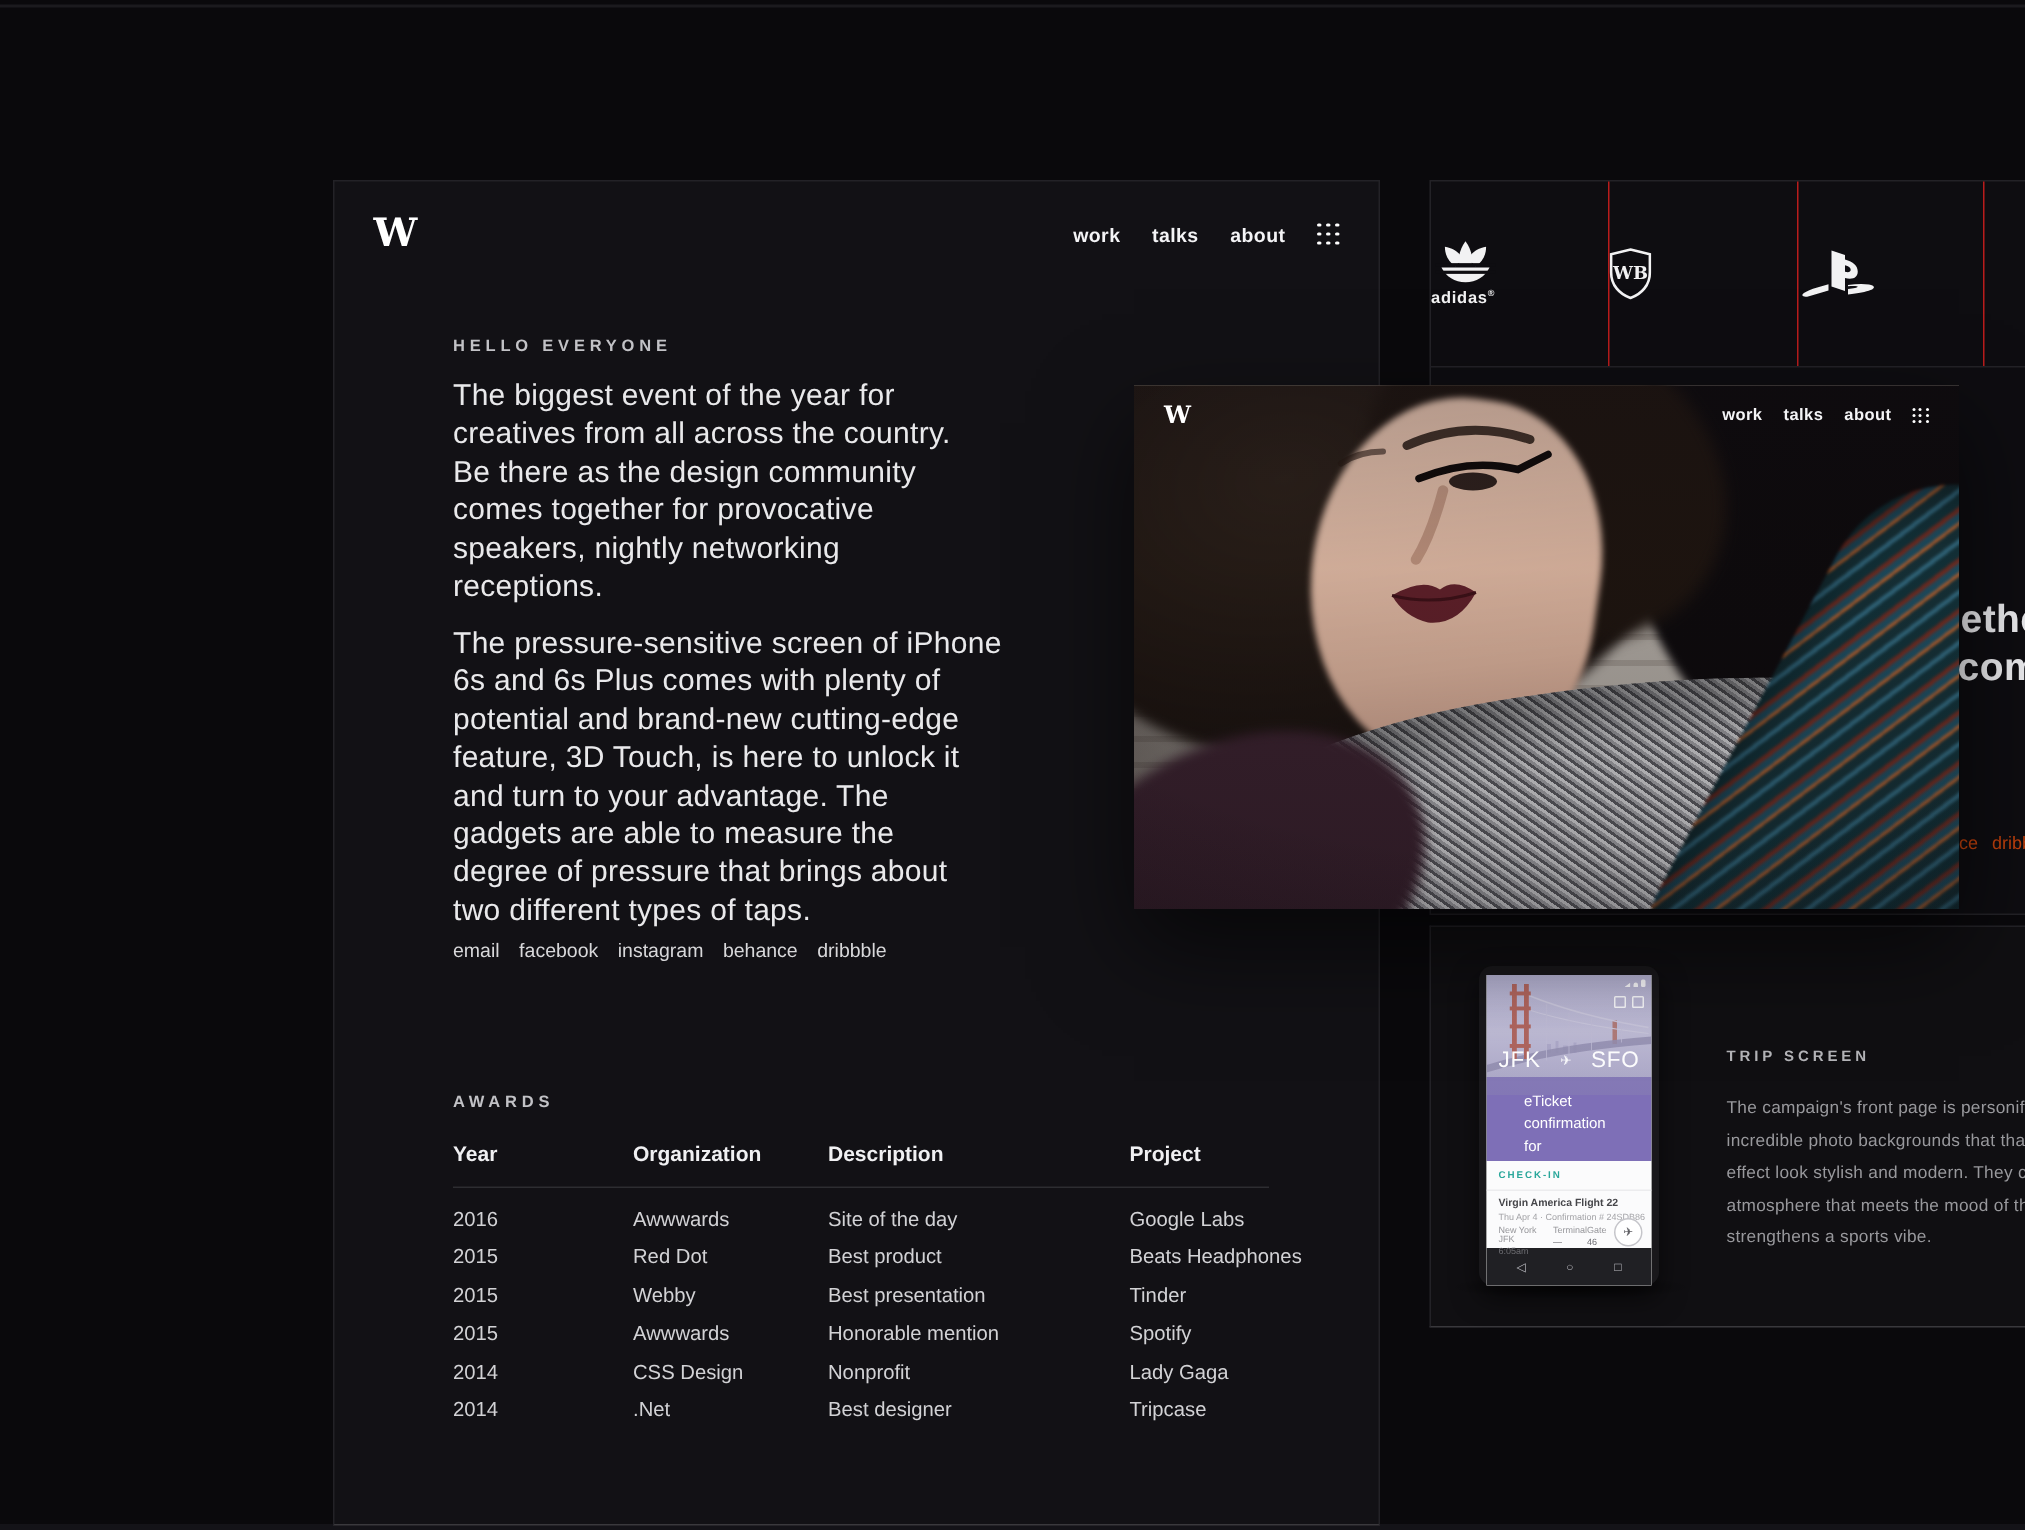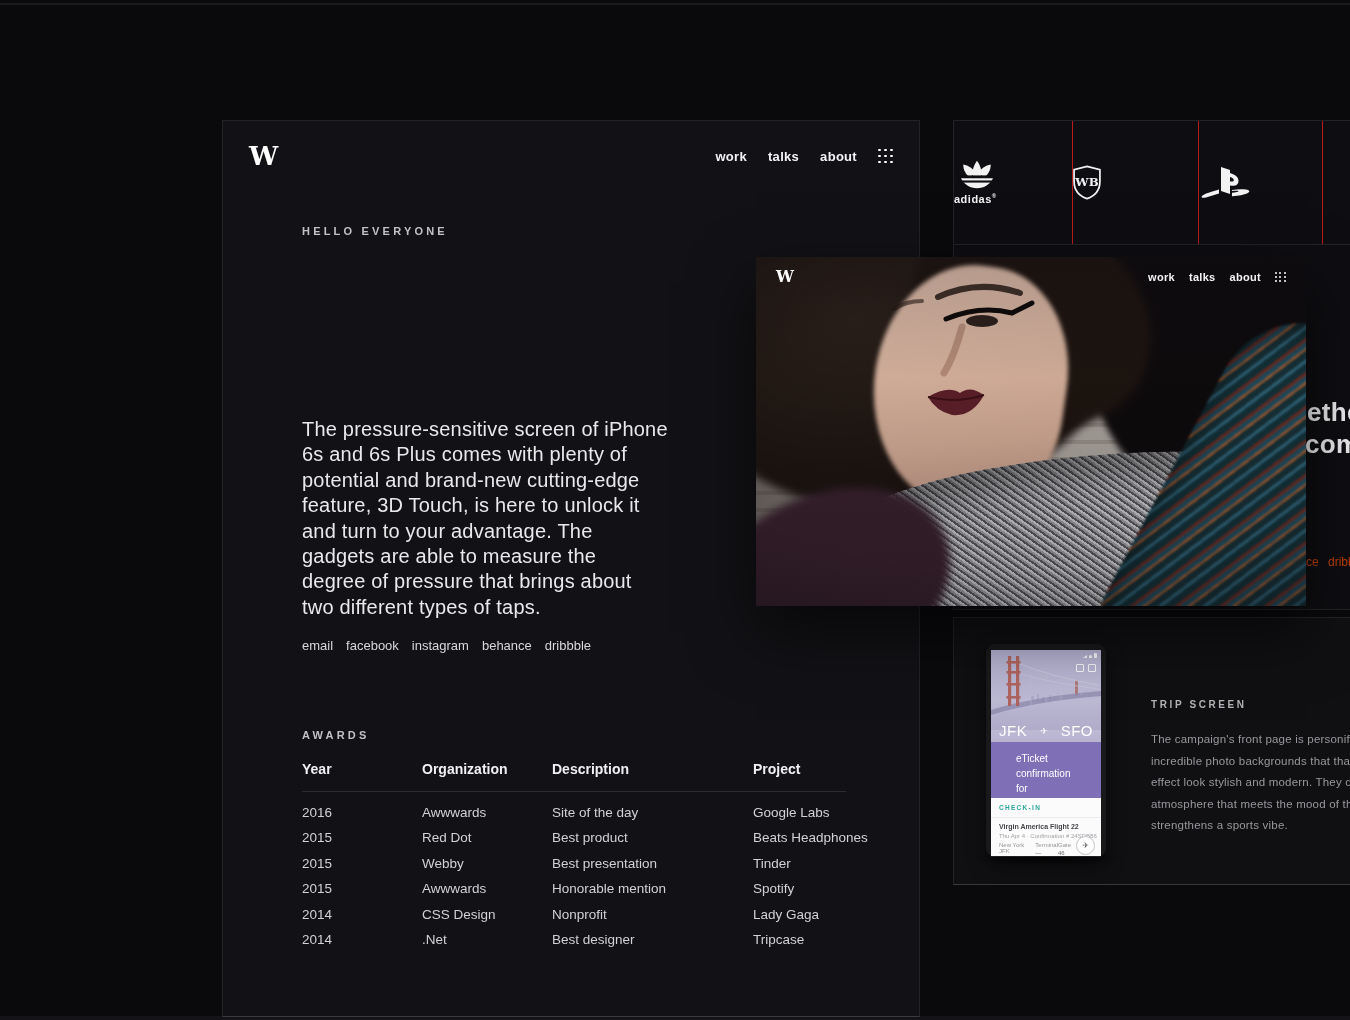--- a/index.html
+++ b/index.html
@@ -20,21 +20,21 @@
   .nav{display:flex;align-items:center;gap:21px;}
   .nav a{color:#f4f4f6;font-size:13px;font-weight:700;letter-spacing:.3px;text-decoration:none;}
   .grid-icon{display:grid;grid-template-columns:repeat(3,1fr);gap:3px;width:15px;height:15px;cursor:pointer;}
   .grid-icon i{width:2.6px;height:2.6px;background:#fff;border-radius:50%;}
 
   .eyebrow{position:absolute;left:79px;font-size:11px;font-weight:600;letter-spacing:3.2px;color:#c2c2c6;}
   .para{position:absolute;left:79px;width:390px;font-size:20px;line-height:25.4px;
         letter-spacing:.2px;color:#e9e9eb;white-space:pre-line;}
   #p1{top:131px;}
   #p2{top:296px;}
-  .social{position:absolute;left:79px;top:517px;display:flex;gap:13px;}
+  .social{position:absolute;left:79px;top:505px;display:flex;gap:13px;}
   .social a{color:#d8d8da;font-size:13px;font-weight:500;text-decoration:none;}
 
   #awards-label{top:608px;}
   #awards{position:absolute;left:79px;top:640px;width:544px;}
   .t-row{position:relative;height:25.4px;}
   .t-row span{position:absolute;top:0;font-size:13.5px;color:#d2d2d5;white-space:nowrap;}
   .t-row .c0{left:0;}.t-row .c1{left:120px;}.t-row .c2{left:250px;}.t-row .c3{left:415px;padding-left:36px;}
   .t-head{height:30px;}
   .t-head span{font-size:14px;font-weight:700;color:#f0f0f2;}
   .t-divider{height:1px;background:#2d2d31;margin:0 0 13px 0;}
@@ -53,21 +53,21 @@
   
   #trip-card{left:953px;top:617px;width:500px;height:268px;background:#100f12;border-bottom-color:#39383c;}
   #trip-heading{left:197px;top:81px;font-size:10px;font-weight:700;letter-spacing:2.6px;color:#b3b3b7;}
   #trip-body{left:197px;top:111px;font-size:11.5px;line-height:21.6px;color:#98989c;
              white-space:pre-line;width:320px;letter-spacing:.2px;}
   #phone-shadow{left:12px;top:232px;width:162px;height:16px;border-radius:50%;
     background:radial-gradient(closest-side,rgba(0,0,0,.6),rgba(0,0,0,0));}
   #phone{left:32px;top:26px;width:120px;height:213px;background:#19181b;border-radius:9px;
          box-shadow:0 8px 18px rgba(0,0,0,.55);}
   #screen{left:5px;top:6px;width:110px;height:207px;overflow:hidden;display:flex;flex-direction:column;background:#fff;}
-  #shot{position:relative;height:92px;flex:0 0 auto;
+  #shot{position:relative;height:68px;flex:0 0 auto;
     background:linear-gradient(180deg,#b7b4d4 0%,#c9c6dd 55%,#b8b4d0 100%);padding-left:22px;}
   #shot svg{position:absolute;left:0;top:0;}
   .status-row{position:absolute;top:3px;right:4px;display:flex;gap:2px;align-items:flex-end;}
   .status-row i{display:block;background:rgba(255,255,255,.92);}
   .st1{width:4px;height:3px;clip-path:polygon(0 100%,100% 0,100% 100%);}
   .st2{width:3px;height:3px;border-radius:50% 50% 0 0;}
   .st3{width:3px;height:5px;border-radius:1px;}
   .action-row{position:absolute;top:14px;right:5px;display:flex;gap:4px;}
   .action-row i{display:block;width:6px;height:6px;border:1px solid rgba(255,255,255,.9);border-radius:1px;}
   .route{position:absolute;left:0;right:0;bottom:3px;padding:0 8px;display:flex;
@@ -147,20 +147,26 @@
             <i></i>
             <i></i>
             <i></i>
             <i></i>
             <i></i>
         </div>
       </div>
     </div>
 
     <div class="eyebrow" style="top:104px;">HELLO EVERYONE</div>
+    <div id="p1" class="para">The biggest event of the year for
+creatives from all across the country.
+Be there as the design community
+comes together for provocative
+speakers, nightly networking
+receptions.</div>
     <div id="p2" class="para">The pressure-sensitive screen of iPhone
 6s and 6s Plus comes with plenty of
 potential and brand-new cutting-edge
 feature, 3D Touch, is here to unlock it
 and turn to your advantage. The
 gadgets are able to measure the
 degree of pressure that brings about
 two different types of taps.</div>
 
     <div class="social">

